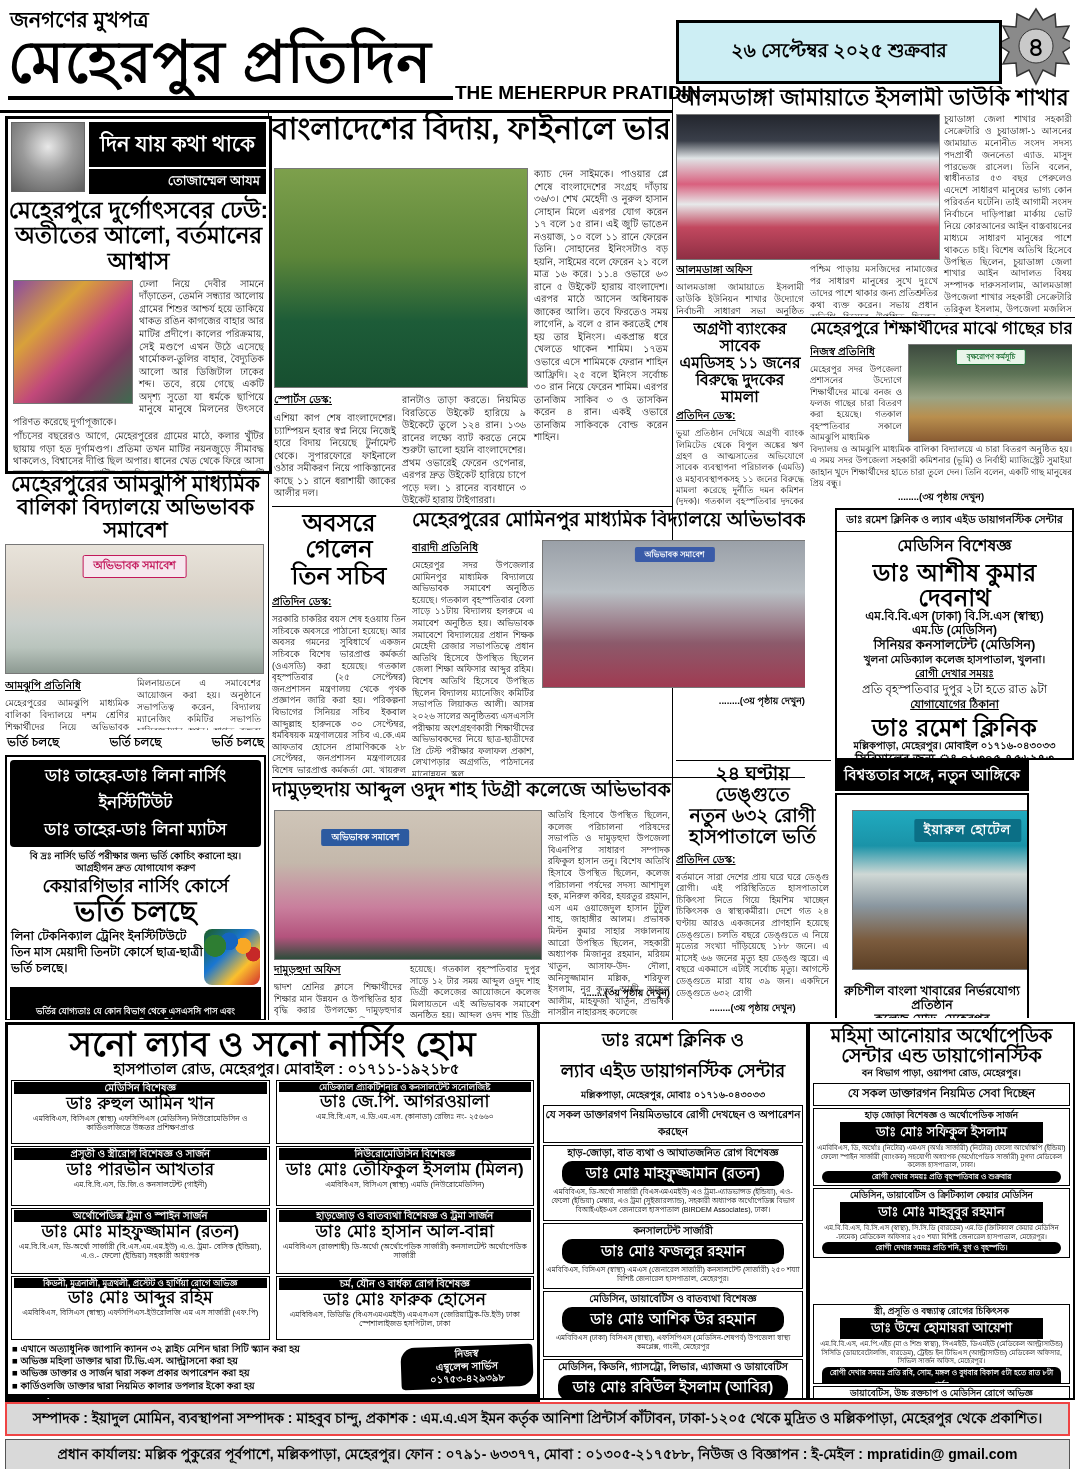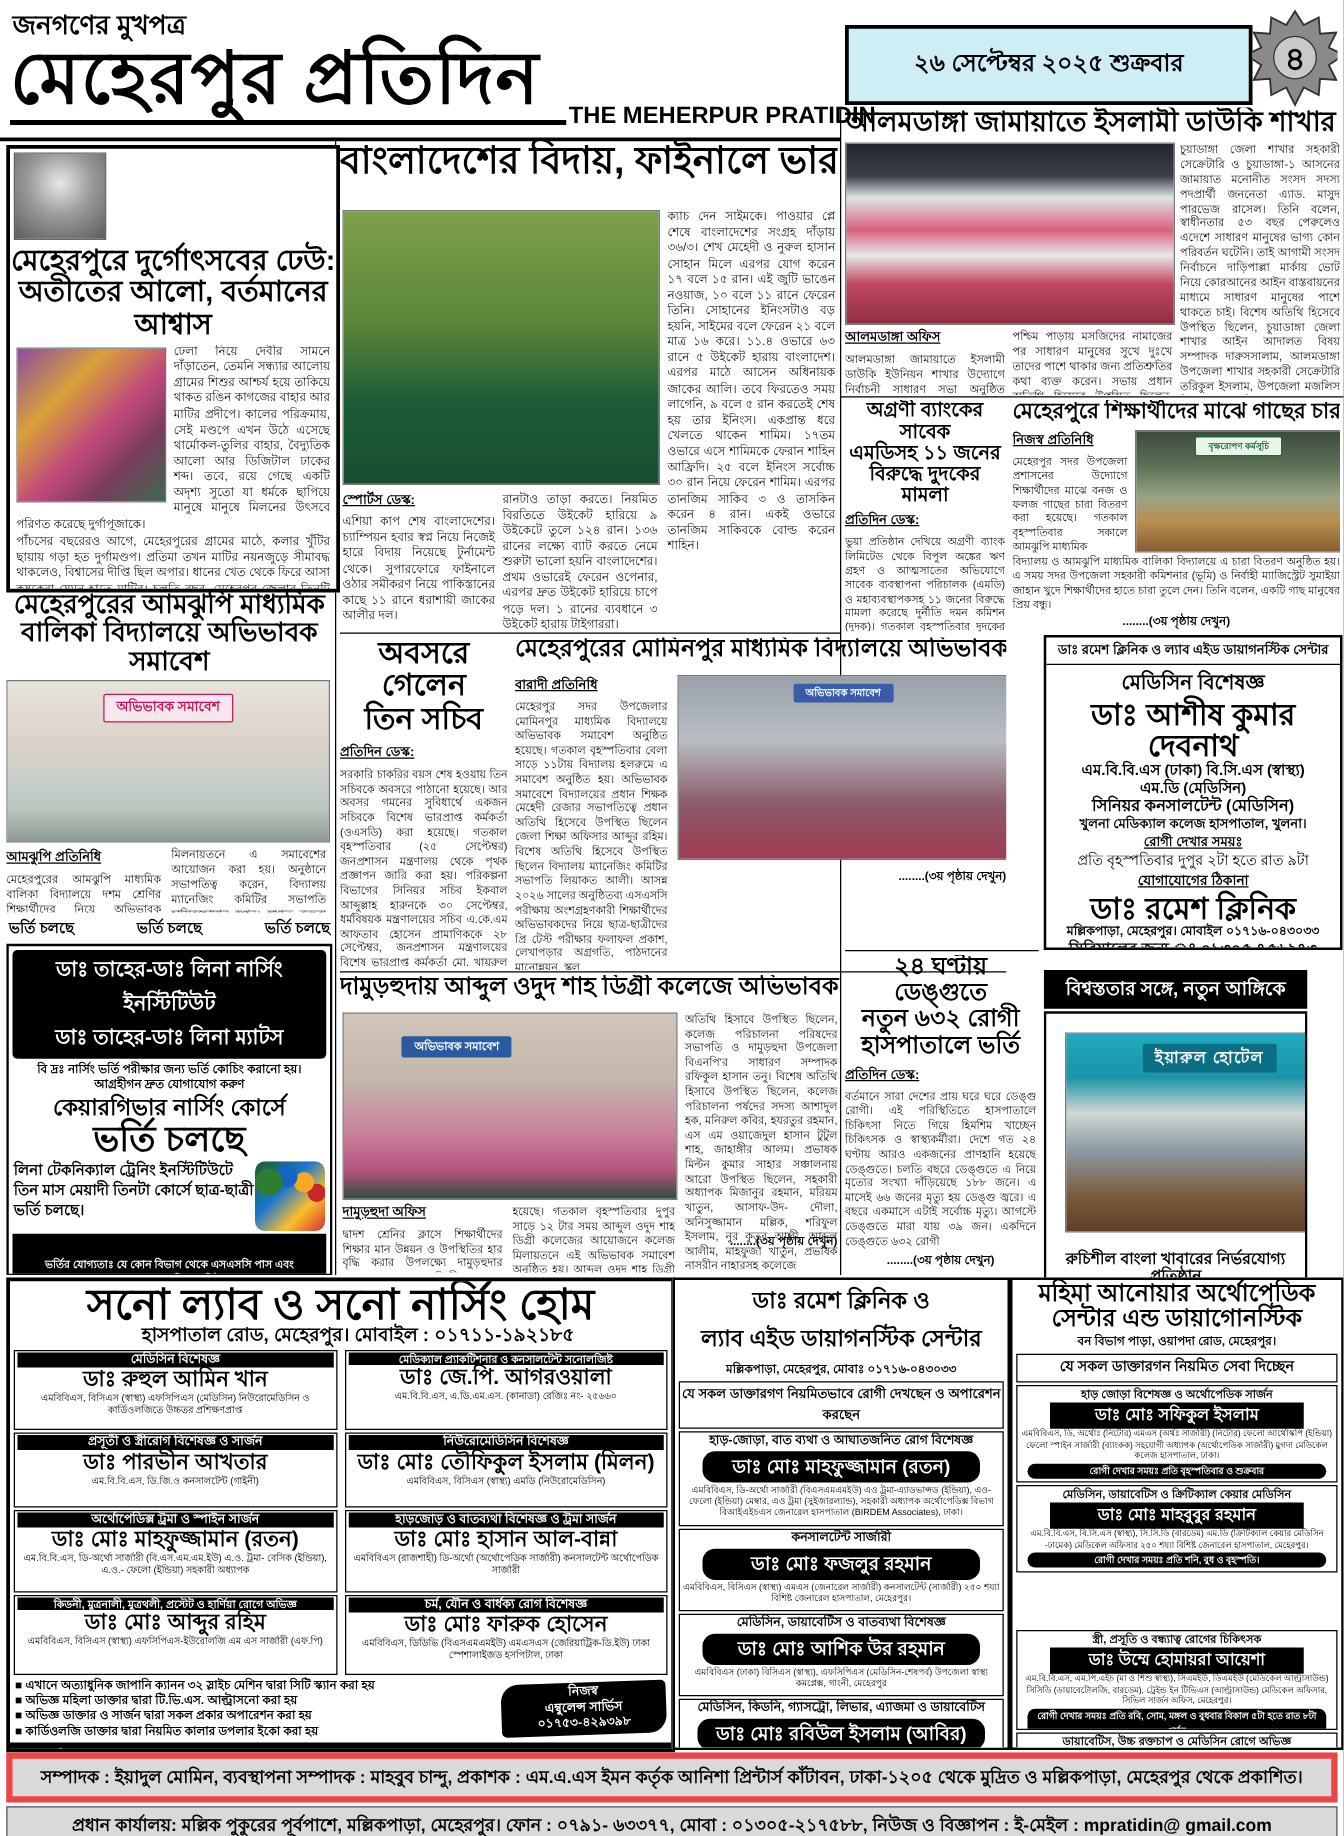--- a/index.html
+++ b/index.html
@@ -45,20 +45,24 @@
   <div class="vline" style="left:268px;top:112px;height:908px;"></div>
   <div class="vline" style="left:672px;top:86px;height:934px;"></div>
   <div class="hline" style="left:272px;top:506px;width:400px;"></div>
   <div class="hline" style="left:672px;top:317px;width:403px;"></div>
   <div class="hline" style="left:272px;top:777px;width:533px;"></div>
   <div class="hline" style="left:676px;top:760px;width:155px;"></div>
 
   <section class="abs box" style="left:5px;top:116px;width:261px;height:352px;border-width:3px;overflow:hidden;">
     <div style="display:flex;margin:3px;">
       <div style="width:72px;height:68px;background:radial-gradient(circle at 50% 35%,#e8e8e8 0%,#9a9a9a 45%,#5c5c5c 100%);border:1px solid #666;flex:none;"></div>
+      <div style="flex:1;margin-left:4px;">
+        <div class="invbar" style="font-size:21px;padding:6px 2px 4px;">দিন যায় কথা থাকে</div>
+        <div class="invbar" style="font-size:13px;text-align:right;padding:2px 6px;margin-top:2px;">তোজাম্মেল আযম</div>
+      </div>
     </div>
     <div class="hl" style="font-size:23px;margin-top:4px;">মেহেরপুরে দুর্গোৎসবের ঢেউ:</div>
     <div class="hl" style="font-size:23px;">অতীতের আলো, বর্তমানের আশ্বাস</div>
     <div style="margin:4px 5px 0;overflow:hidden;">
       <div class="photo" style="float:left;width:118px;height:122px;margin:2px 6px 2px 0;background:linear-gradient(135deg,#8c4ba0 0%,#d8a13a 30%,#c2497a 55%,#7a3b5e 75%,#3e6b4f 100%);"></div>
       <div class="body-txt">ঢেলা নিয়ে দেবীর সামনে দাঁড়াতেন, তেমনি সন্ধ্যার আলোয় গ্রামের শিশুর আশ্চর্য হয়ে তাকিয়ে থাকত রঙিন কাগজের বাহার আর মাটির প্রদীপে। কালের পরিক্রমায়, সেই মণ্ডপে এখন উঠে এসেছে থার্মোকল-তুলির বাহার, বৈদ্যুতিক আলো আর ডিজিটাল ঢাকের শব্দ। তবে, রয়ে গেছে একটি অদৃশ্য সুতো যা ধর্মকে ছাপিয়ে মানুষে মানুষে মিলনের উৎসবে পরিণত করেছে দুর্গাপূজাকে।</div>
       <div class="body-txt" style="margin-top:2px;">পাঁচসের বছরেরও আগে, মেহেরপুরের গ্রামের মাঠে, কলার খুঁটির ছায়ায় গড়া হত দুর্গামণ্ডপ। প্রতিমা তখন মাটির নয়নজুড়ে সীমাবদ্ধ থাকলেও, বিশ্বাসের দীপ্তি ছিল অপার। ধানের খেত থেকে ফিরে আসা কৃষকেরা যেমন হাতে মাটির। চলতি বছর, মেহেরপুর জেলার তিনটি উপজেলায় (সদর, গাংনী ও মুজিবনগর) মিলিয়ে ৪৩টি দুর্গাপূজার মণ্ডপ তৈরি হচ্ছে। মণ্ডপগুলোর প্রস্তুতি প্রায় শেষ পর্যায়ে কোথাও রংতুলির শেষ আঁচড়,</div>
 
     </div>
   </section>
@@ -208,21 +212,21 @@
 
   <section class="abs" style="left:676px;top:764px;width:153px;height:254px;overflow:hidden;">
     <div class="hl" style="font-size:19px;">২৪ ঘণ্টায় ডেঙ্গুতে</div>
     <div class="hl" style="font-size:19px;">নতুন ৬৩২ রোগী</div>
     <div class="hl" style="font-size:19px;">হাসপাতালে ভর্তি</div>
     <div class="byline" style="margin-top:4px;">প্রতিদিন ডেস্ক:</div>
     <div class="body-txt" style="font-size:8.8px;">বর্তমানে সারা দেশের প্রায় ঘরে ঘরে ডেঙ্গু রোগী। এই পরিস্থিতিতে হাসপাতালে চিকিৎসা নিতে গিয়ে হিমশিম খাচ্ছেন চিকিৎসক ও স্বাস্থ্যকর্মীরা। দেশে গত ২৪ ঘণ্টায় আরও একজনের প্রাণহানি হয়েছে ডেঙ্গুতে। চলতি বছরে ডেঙ্গুতে এ নিয়ে মৃত্যের সংখ্যা দাঁড়িয়েছে ১৮৮ জনে। এ মাসেই ৬৬ জনের মৃত্যু হয় ডেঙ্গু জ্বরে। এ বছরে একমাসে এটাই সর্বোচ্চ মৃত্যু। আগস্টে ডেঙ্গুতে মারা যায় ৩৯ জন। একদিনে ডেঙ্গুতে ৬৩২ রোগী</div>
     <div class="cont" style="text-align:center;">........(৩য় পৃষ্ঠায় দেখুন)</div>
   </section>
 
-  <section class="abs" style="left:835px;top:776px;width:211px;height:258px;overflow:hidden;">
+  <section class="abs" style="left:835px;top:760px;width:194px;height:258px;overflow:hidden;">
     <div class="invbar" style="font-size:15px;padding:3px 0;">বিশ্বস্ততার সঙ্গে, নতুন আঙ্গিকে</div>
     <div class="box" style="border-width:2px;margin-top:2px;height:224px;overflow:hidden;">
       <div class="photo" style="width:229px;height:158px;margin:15px;background:linear-gradient(180deg,#20aabf 0%,#1a93a8 22%,#cfd8d5 40%,#8a97a0 60%,#7b5b3d 82%,#5c4026 100%);">
         <span class="plabel" style="top:8px;background:#0b6f86;color:#fff;font-size:13px;letter-spacing:1px;">ইয়ারুল হোটেল</span>
       </div>
       <div class="hl" style="font-size:12.5px;margin-top:2px;">রুচিশীল বাংলা খাবারের নির্ভরযোগ্য প্রতিষ্ঠান</div>
       <div class="hl" style="font-size:12.5px;">কলেজ মোড়, মেহেরপুর</div>
       <div class="hl" style="font-size:16px;margin-top:4px;">যোগাযোগঃ ০১৯২৯-৫১০১৪২</div>
     </div>
   </section>
@@ -348,17 +352,17 @@
     </div>
     <div class="doc-card" style="height:54px;">
       <div class="doc-spec" style="font-size:9px;">ডায়াবেটিস, উচ্চ রক্তচাপ ও মেডিসিন রোগে অভিজ্ঞ</div>
       <div class="invbar" style="font-size:13px;margin:1px 36px;">ডাঃ ফরহাদ পারভেজ</div>
       <div class="doc-quals" style="font-size:6.8px;">এমবিবিএস (দিনাজপুর মেডিক্যাল কলেজ), বিসিএস (স্বাস্থ্য), মেডিক্যাল অফিসার- ২৫০ শয্যা বিশিষ্ট জেনারেল হাসপাতাল মেহেরপুর।</div>
     </div>
 
   </section>
 
   <footer class="abs" style="left:5px;top:1402px;width:1065px;">
-    <div style="background:#d9d9d9;border:5px solid #ef4444;font-size:14px;font-weight:700;text-align:center;padding:3px 2px;">সম্পাদক : ইয়াদুল মোমিন, ব্যবস্থাপনা সম্পাদক : মাহবুব চান্দু, প্রকাশক : এম.এ.এস ইমন কর্তৃক আনিশা প্রিন্টার্স কাঁটাবন, ঢাকা-১২০৫ থেকে মুদ্রিত ও মল্লিকপাড়া, মেহেরপুর থেকে প্রকাশিত।</div>
+    <div style="background:#d9d9d9;border:2px solid #ef4444;font-size:14px;font-weight:700;text-align:center;padding:3px 2px;">সম্পাদক : ইয়াদুল মোমিন, ব্যবস্থাপনা সম্পাদক : মাহবুব চান্দু, প্রকাশক : এম.এ.এস ইমন কর্তৃক আনিশা প্রিন্টার্স কাঁটাবন, ঢাকা-১২০৫ থেকে মুদ্রিত ও মল্লিকপাড়া, মেহেরপুর থেকে প্রকাশিত।</div>
     <div style="background:#d9d9d9;border:1px solid #555;font-size:14px;font-weight:700;text-align:center;padding:3px 2px;margin-top:3px;">প্রধান কার্যালয়: মল্লিক পুকুরের পূর্বপাশে, মল্লিকপাড়া, মেহেরপুর। ফোন : ০৭৯১- ৬৩৩৭৭, মোবা : ০১৩০৫-২১৭৫৮৮, নিউজ ও বিজ্ঞাপন : ই-মেইল : mpratidin@ gmail.com</div>
   </footer>
 
 </div>
 
 </body></html>

